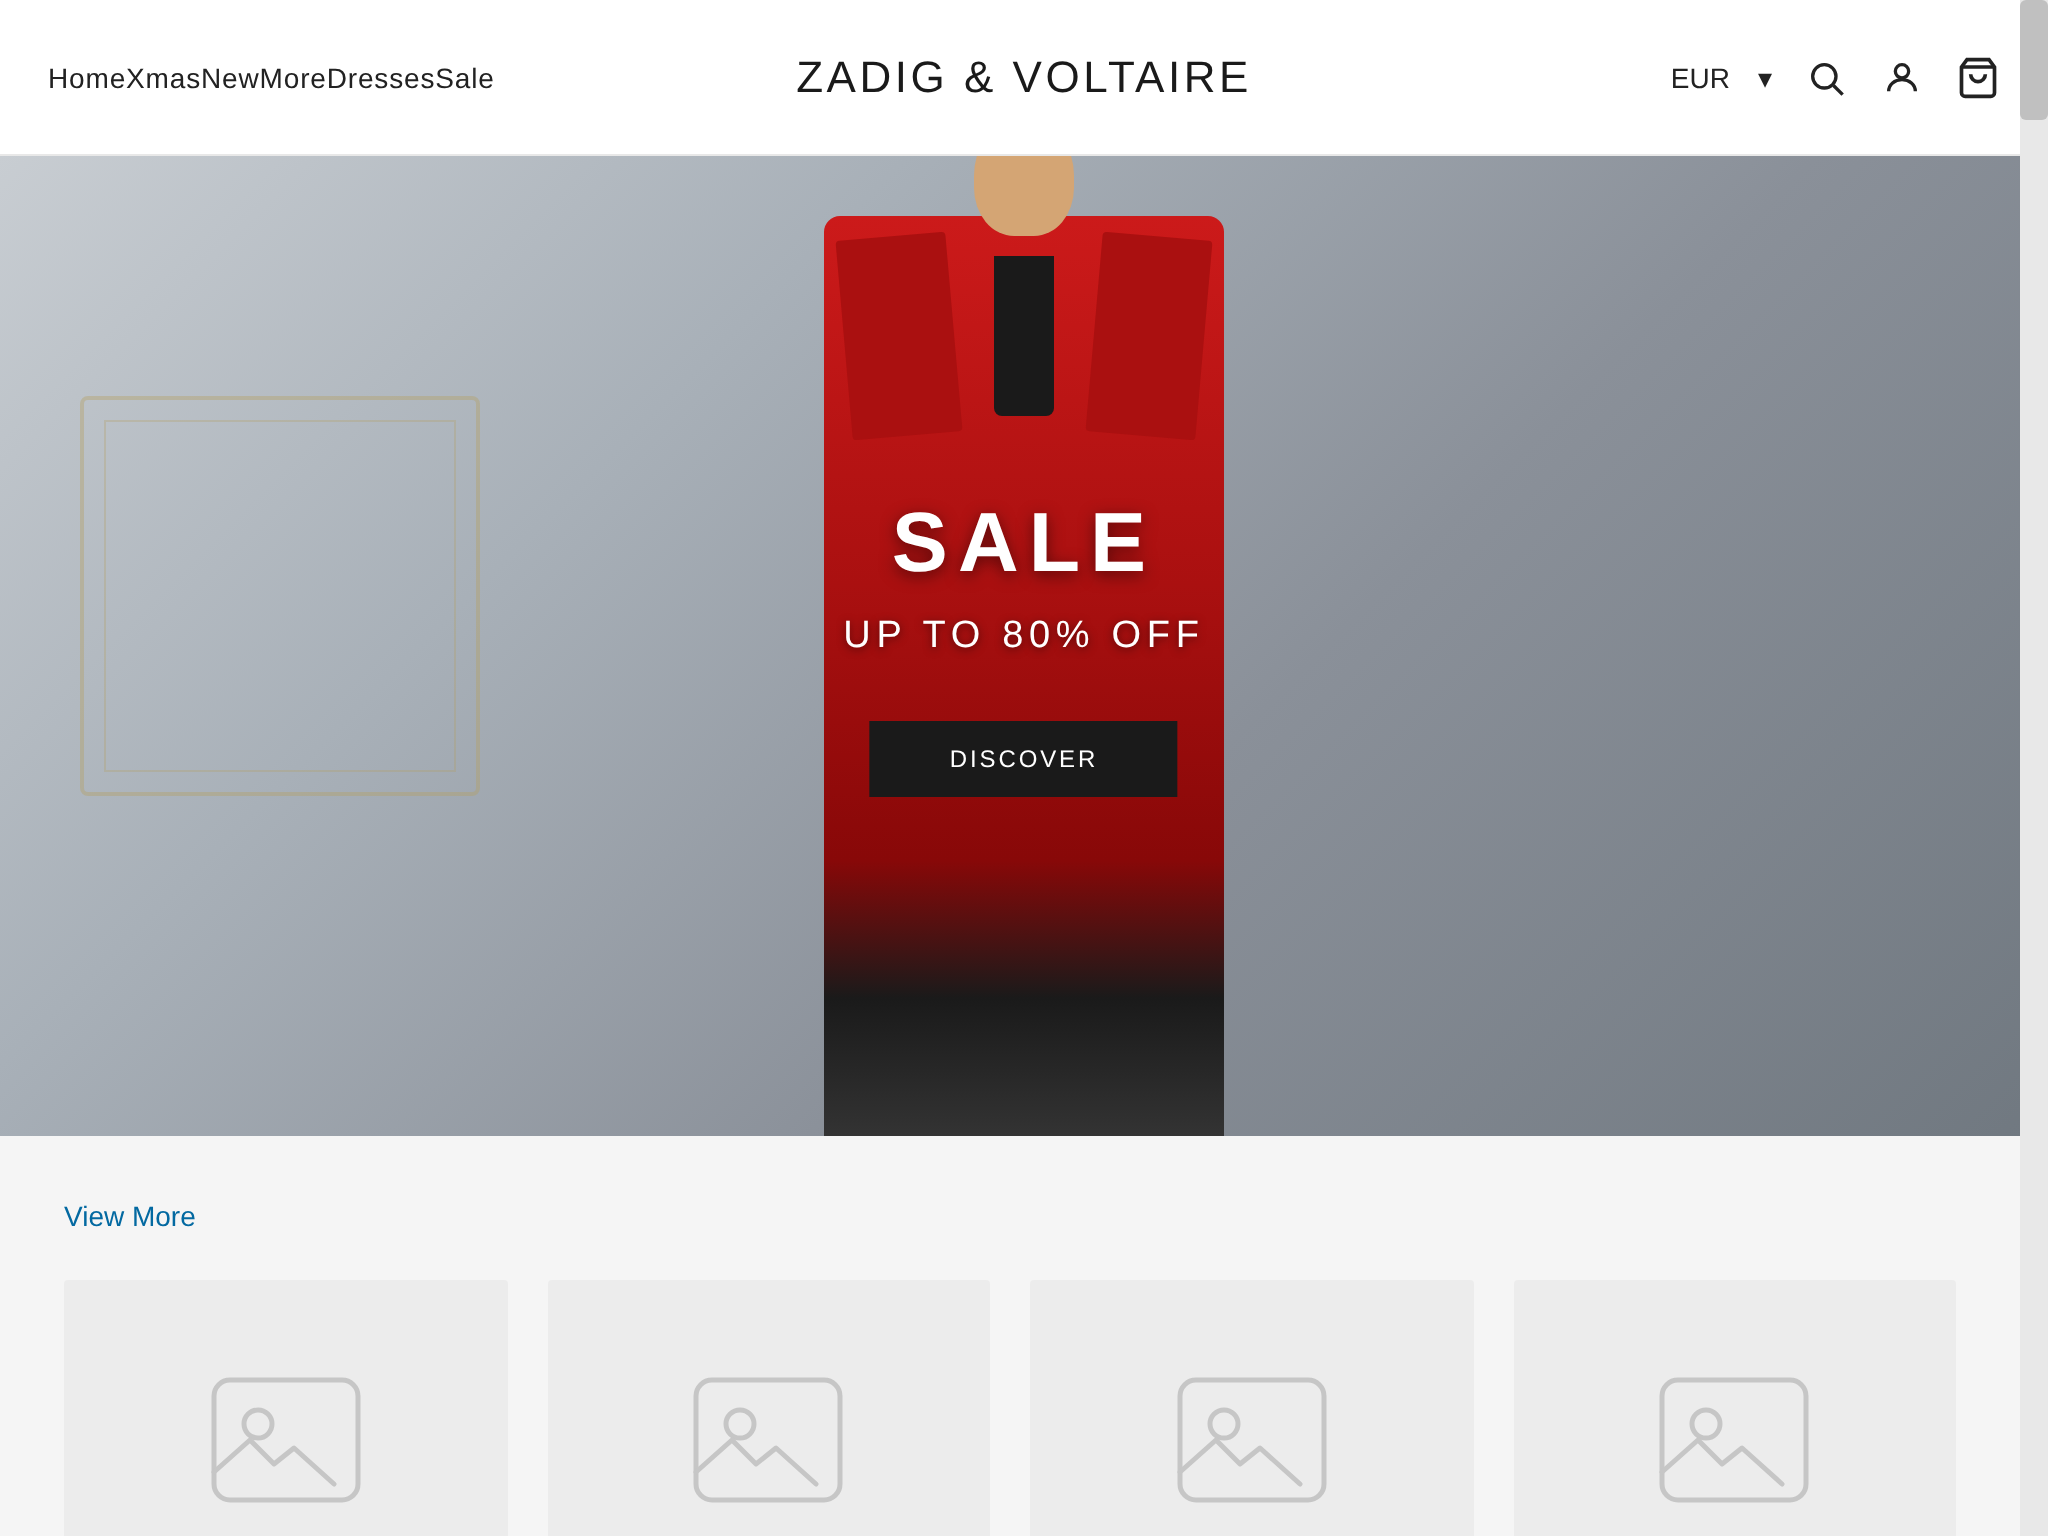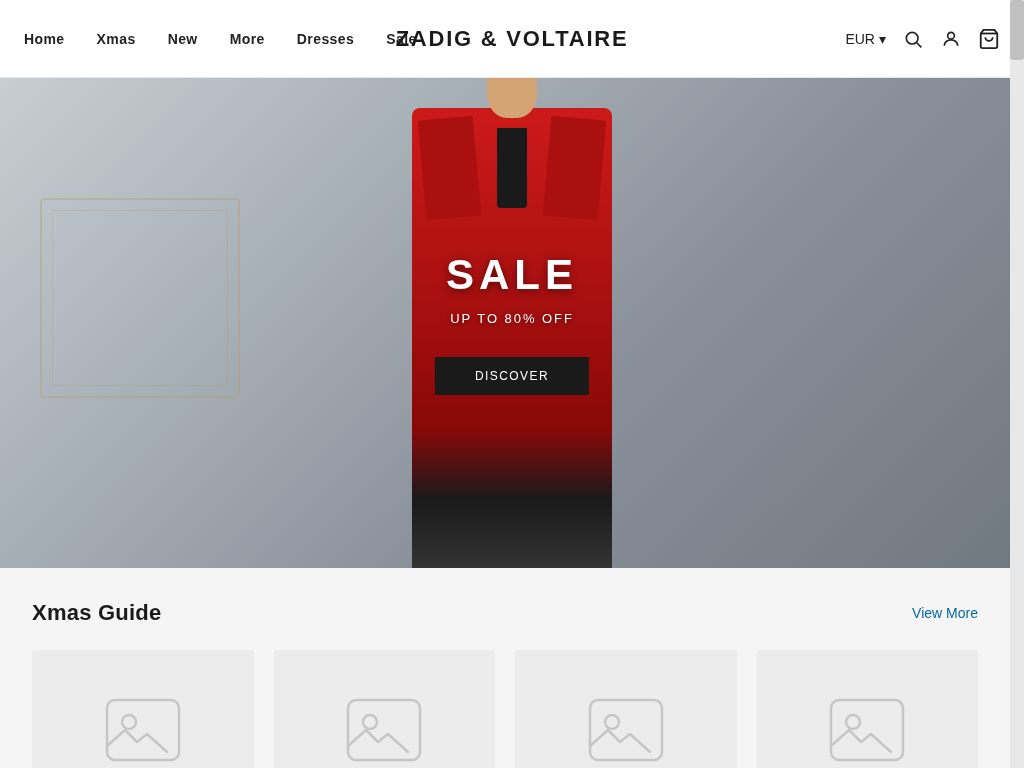--- a/index.html
+++ b/index.html
@@ -12,52 +12,50 @@
       justify-content: space-between;
       height: 78px;
       padding: 0 24px;
       border-bottom: 1px solid #e8e8e8;
       background: #fff;
       position: relative;
       z-index: 10;
     }
     .nav-left {
       display: flex;
-      gap: 32px;
       align-items: flex-start;
-      font-weight: bold;
     }
     .nav-left a {
       text-decoration: none;
       color: #222;
       font-size: 14px;
       letter-spacing: 0.03em;
       cursor: pointer;
     }
     .nav-logo {
       position: absolute;
       left: 50%;
       transform: translateX(-50%);
       font-size: 22px;
-      font-weight: 700;
+      font-weight: 400;
       letter-spacing: 0.08em;
       color: #1a1a1a;
       white-space: nowrap;
     }
     .nav-right {
       display: flex;
       align-items: center;
       gap: 16px;
     }
     .nav-right .currency {
       font-size: 14px;
       color: #222;
       display: flex;
       align-items: center;
-      gap: 4px;
+      gap: 14px;
       cursor: pointer;
     }
     .nav-icon {
       width: 22px;
       height: 22px;
       cursor: pointer;
       display: flex;
       align-items: center;
       justify-content: center;
     }
@@ -184,21 +182,21 @@
       z-index: 5;
     }
     .hero-sale-title {
       font-size: 42px;
       font-weight: 800;
       letter-spacing: 0.12em;
       text-shadow: 0 2px 8px rgba(0,0,0,0.5);
       margin-bottom: 12px;
     }
     .hero-subtitle {
-      font-size: 13px;
+      font-size: 19px;
       letter-spacing: 0.15em;
       text-shadow: 0 1px 4px rgba(0,0,0,0.5);
       margin-bottom: 31px;
     }
     .hero-btn {
       display: inline-block;
       padding: 12px 40px;
       background: #1a1a1a;
       color: #fff;
       font-size: 12px;
@@ -346,21 +344,20 @@
 
   <div class="hero-overlay">
     <div class="hero-sale-title">SALE</div>
     <div class="hero-subtitle">UP TO 80% OFF</div>
     <button class="hero-btn">DISCOVER</button>
   </div>
 </section>
 
 <section class="xmas-section">
   <div class="xmas-header">
-    <h2 class="xmas-title">Xmas Guide</h2>
     <a class="view-more">View More</a>
   </div>
   <div class="product-grid">
     <div class="product-card">
       <div class="placeholder-img">
         <svg viewBox="0 0 80 68" fill="none">
           <rect x="4" y="4" width="72" height="60" rx="8" stroke="#999" stroke-width="2.5"></rect>
           <circle cx="26" cy="26" r="7" stroke="#999" stroke-width="2.5"></circle>
           <path d="M4 50l18-16 12 12 10-8 20 18" stroke="#999" stroke-width="2.5" stroke-linecap="round" stroke-linejoin="round"></path>
         </svg>

